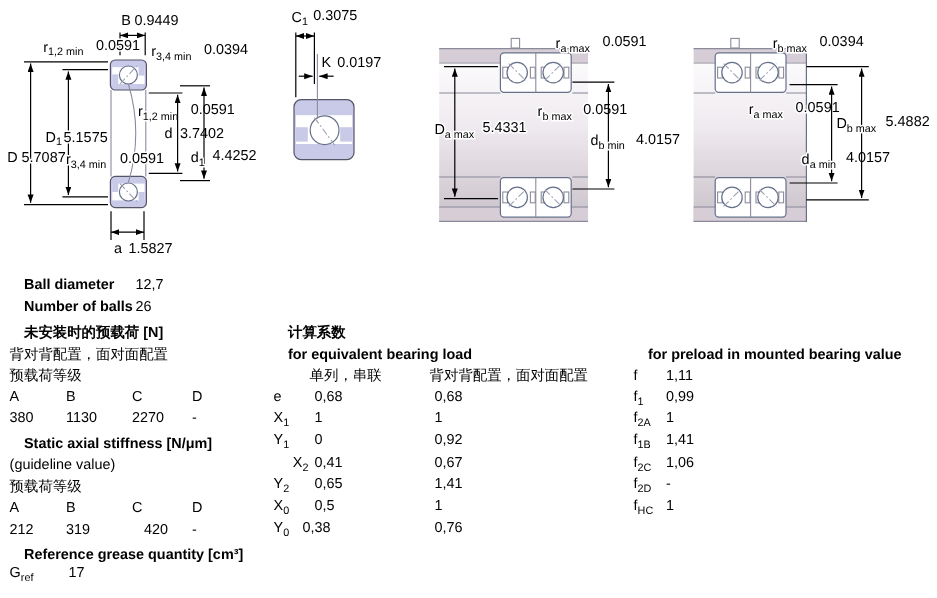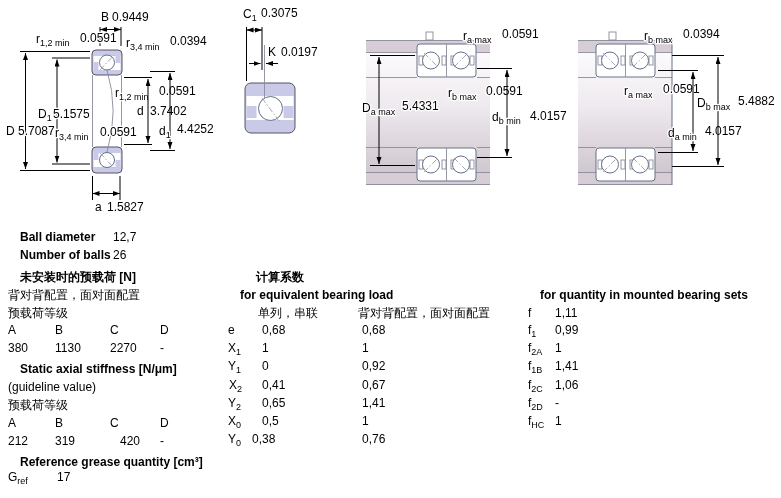--- a/index.html
+++ b/index.html
@@ -329,21 +329,21 @@
   <div class="row" style="left:8px;top:454px;">
     <span class="b" style="left:0">Reference grease quantity [cm³]</span>
   </div>
   <div class="row" style="left:8px;top:469px;">
     <span style="left:0"><span>G</span><sub>ref</sub></span>
     <span style="left:49px">17</span>
   </div>
 
   
   <div class="row" style="left:228px;top:269px;">
-    <span class="b" style="left:16px">计算系数</span>
+    <span class="b" style="left:0">计算系数</span>
   </div>
   <div class="row" style="left:228px;top:287px;">
     <span class="b" style="left:0">for equivalent bearing load</span>
   </div>
   <div class="row" style="left:228px;top:305px;">
     <span style="left:30px">单列，串联</span>
     <span style="left:130px">背对背配置，面对面配置</span>
   </div>
   <div class="row" style="left:228px;top:322px;">
     <span style="left:0"><span>e</span><sub></sub></span>
@@ -354,21 +354,21 @@
     <span style="left:0"><span>X</span><sub>1</sub></span>
     <span style="left:34px">1</span>
     <span style="left:134px">1</span>
   </div>
   <div class="row" style="left:228px;top:358px;">
     <span style="left:0"><span>Y</span><sub>1</sub></span>
     <span style="left:34px">0</span>
     <span style="left:134px">0,92</span>
   </div>
   <div class="row" style="left:228px;top:377px;">
-    <span style="left:1px"><span>X</span><sub>2</sub></span>
+    <span style="left:16px"><span>X</span><sub>2</sub></span>
     <span style="left:34px">0,41</span>
     <span style="left:134px">0,67</span>
   </div>
   <div class="row" style="left:228px;top:395px;">
     <span style="left:0"><span>Y</span><sub>2</sub></span>
     <span style="left:34px">0,65</span>
     <span style="left:134px">1,41</span>
   </div>
   <div class="row" style="left:228px;top:413px;">
     <span style="left:0"><span>X</span><sub>0</sub></span>
@@ -376,21 +376,21 @@
     <span style="left:134px">1</span>
   </div>
   <div class="row" style="left:228px;top:431px;">
     <span style="left:0"><span>Y</span><sub>0</sub></span>
     <span style="left:24px">0,38</span>
     <span style="left:134px">0,76</span>
   </div>
 
   
   <div class="row" style="left:528px;top:287px;">
-    <span class="b" style="left:0">for quantity in mounted bearing sets</span>
+    <span class="b" style="left:0">for preload in mounted bearing value</span>
   </div>
   <div class="row" style="left:528px;top:305px;">
     <span style="left:0"><span>f</span><sub></sub></span>
     <span style="left:27px">1,11</span>
   </div>
   <div class="row" style="left:528px;top:322px;">
     <span style="left:0"><span>f</span><sub>1</sub></span>
     <span style="left:27px">0,99</span>
   </div>
   <div class="row" style="left:528px;top:340px;">

